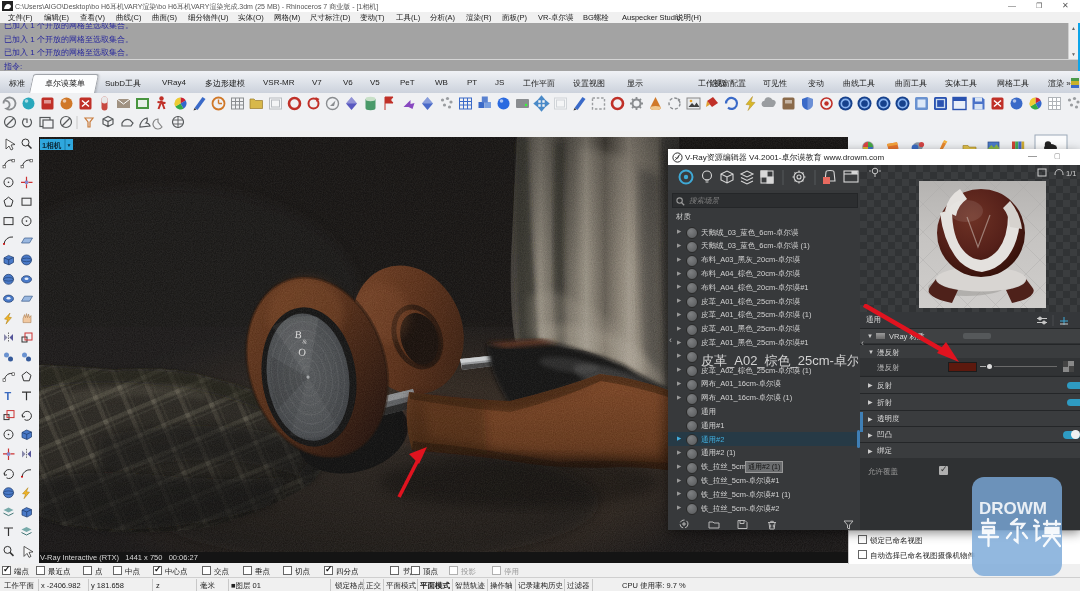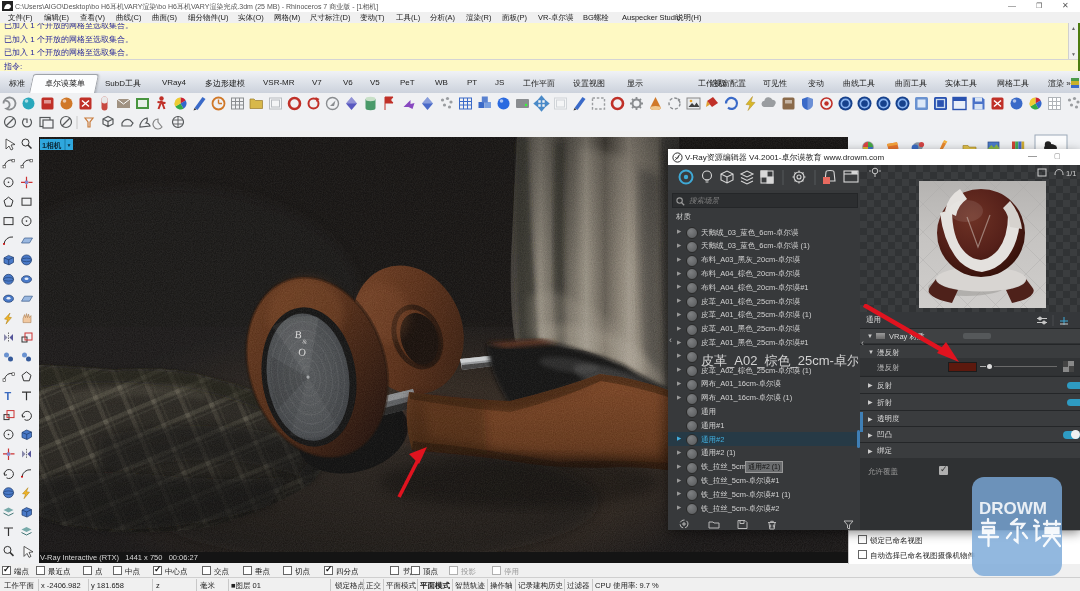--- a/index.html
+++ b/index.html
@@ -2,21 +2,21 @@
 <html><head><meta charset="utf-8">
 <style>
 html,body{margin:0;padding:0}
 body{width:1080px;height:591px;overflow:hidden;background:#f0f0f0;font-family:"Liberation Sans",sans-serif;position:relative}
 .abs{position:absolute}
 #titlebar{left:0;top:0;width:1080px;height:12px;background:#ffffff}
 #titlebar .t{left:15px;top:1.5px;font-size:7px;color:#555;white-space:nowrap}
 .winbtn{top:3px;color:#555;font-size:8px;line-height:6px}
 #menubar{left:0;top:12px;width:1080px;height:11px;background:#f0f0f0}
 #menubar span{position:absolute;top:1px;font-size:7.5px;color:#1a1a1a;white-space:nowrap}
-#cmdbox{left:0;top:23px;width:1078px;height:48px;background:#fef9c3;border-bottom:1px solid #a8a8a8;border-right:2px solid #4d7c0f;overflow:hidden}
+#cmdbox{left:0;top:23px;width:1078px;height:48px;background:#a3a3a3;border-bottom:1px solid #a8a8a8;border-right:2px solid #0ea5e9;overflow:hidden}
 #cmdbox .l{position:absolute;left:4px;font-size:8px;color:#26269c;white-space:nowrap}
 #tabrow{left:0;top:71px;width:1080px;height:22px;background:linear-gradient(#f0f2f6,#ccd2dc)}
 #tabrow .tb{position:absolute;top:7px;font-size:8px;color:#222;white-space:nowrap}
 #seltab{left:31px;top:3px;width:64px;height:19px;background:#fcfdfe;border:1px solid #a0a4aa;border-bottom:none;transform:skewX(-12deg);border-radius:3px 3px 0 0;box-shadow:1px 0 2px rgba(0,0,0,.15)}
 #toolbar1{left:0;top:93px;width:1080px;height:21px;background:#f0f1f3}
 #toolbar2{left:0;top:114px;width:1080px;height:17px;background:#f0f1f3}
 #sidebar{left:0;top:131px;width:40px;height:433px;background:#f0f1f3}
 #dock{left:848px;top:130px;width:232px;height:447px;background:#eef0f3}
 #namedview{left:848px;top:530px;width:232px;height:42px;background:#ffffff;border:1px solid #c9c9c9;border-right:none}
 #osnap{left:0;top:564px;width:1080px;height:13px;background:#f0f0f0}
@@ -589,21 +589,21 @@
     <span style="left: 200px;">毫米</span>
     <span style="left: 231px;">■图层 01</span>
     <span style="left: 335px;">锁定格点</span>
     <span style="left: 366px;">正交</span>
     <span style="left: 386px;">平面模式</span>
     <span style="left: 420px; font-weight: bold;">平面模式</span>
     <span style="left: 455px;">智慧轨迹</span>
     <span style="left: 490px;">操作轴</span>
     <span style="left: 518px;">记录建构历史</span>
     <span style="left: 567px;">过滤器</span>
-    <span style="left: 595px;">CPU 使用率: 9.7 %</span>
+    <span style="left: 622px;">CPU 使用率: 9.7 %</span>
     <div class="sep" style="left: 38px;"></div>
     <div class="sep" style="left: 88px;"></div>
     <div class="sep" style="left: 152px;"></div>
     <div class="sep" style="left: 196px;"></div>
     <div class="sep" style="left: 228px;"></div>
     <div class="sep" style="left: 330px;"></div>
     <div class="sep" style="left: 363px;"></div>
     <div class="sep" style="left: 383px;"></div>
     <div class="sep" style="left: 417px;"></div>
     <div class="sep" style="left: 452px;"></div>

